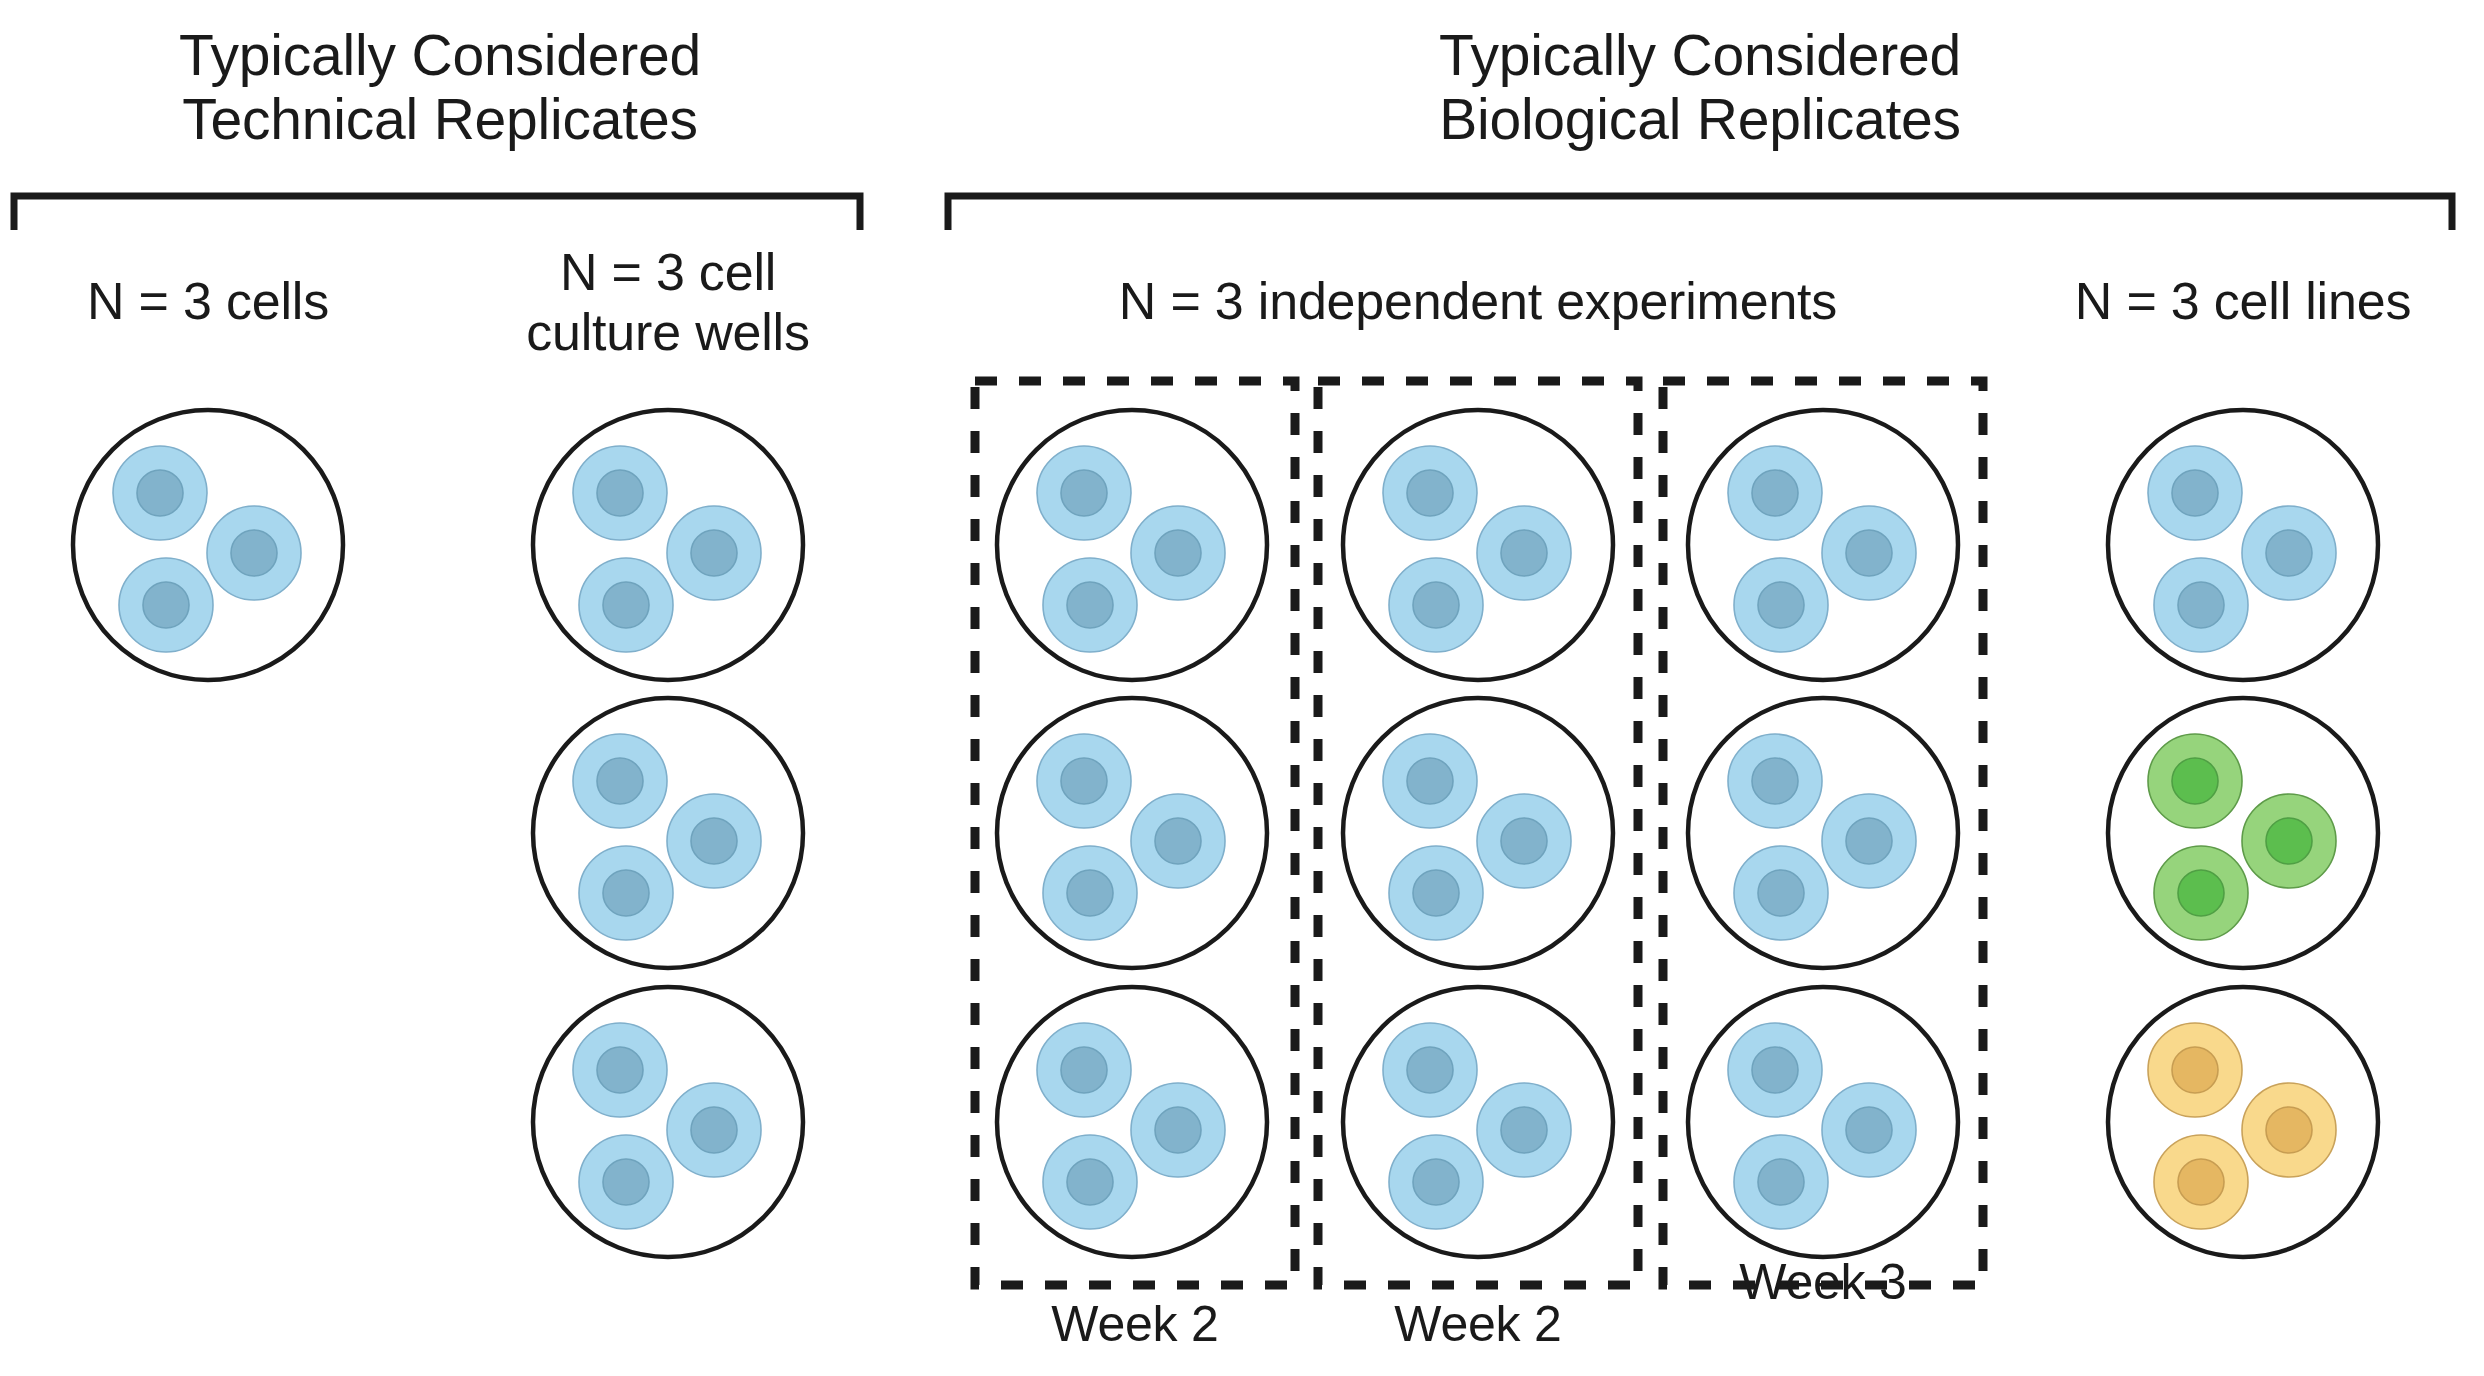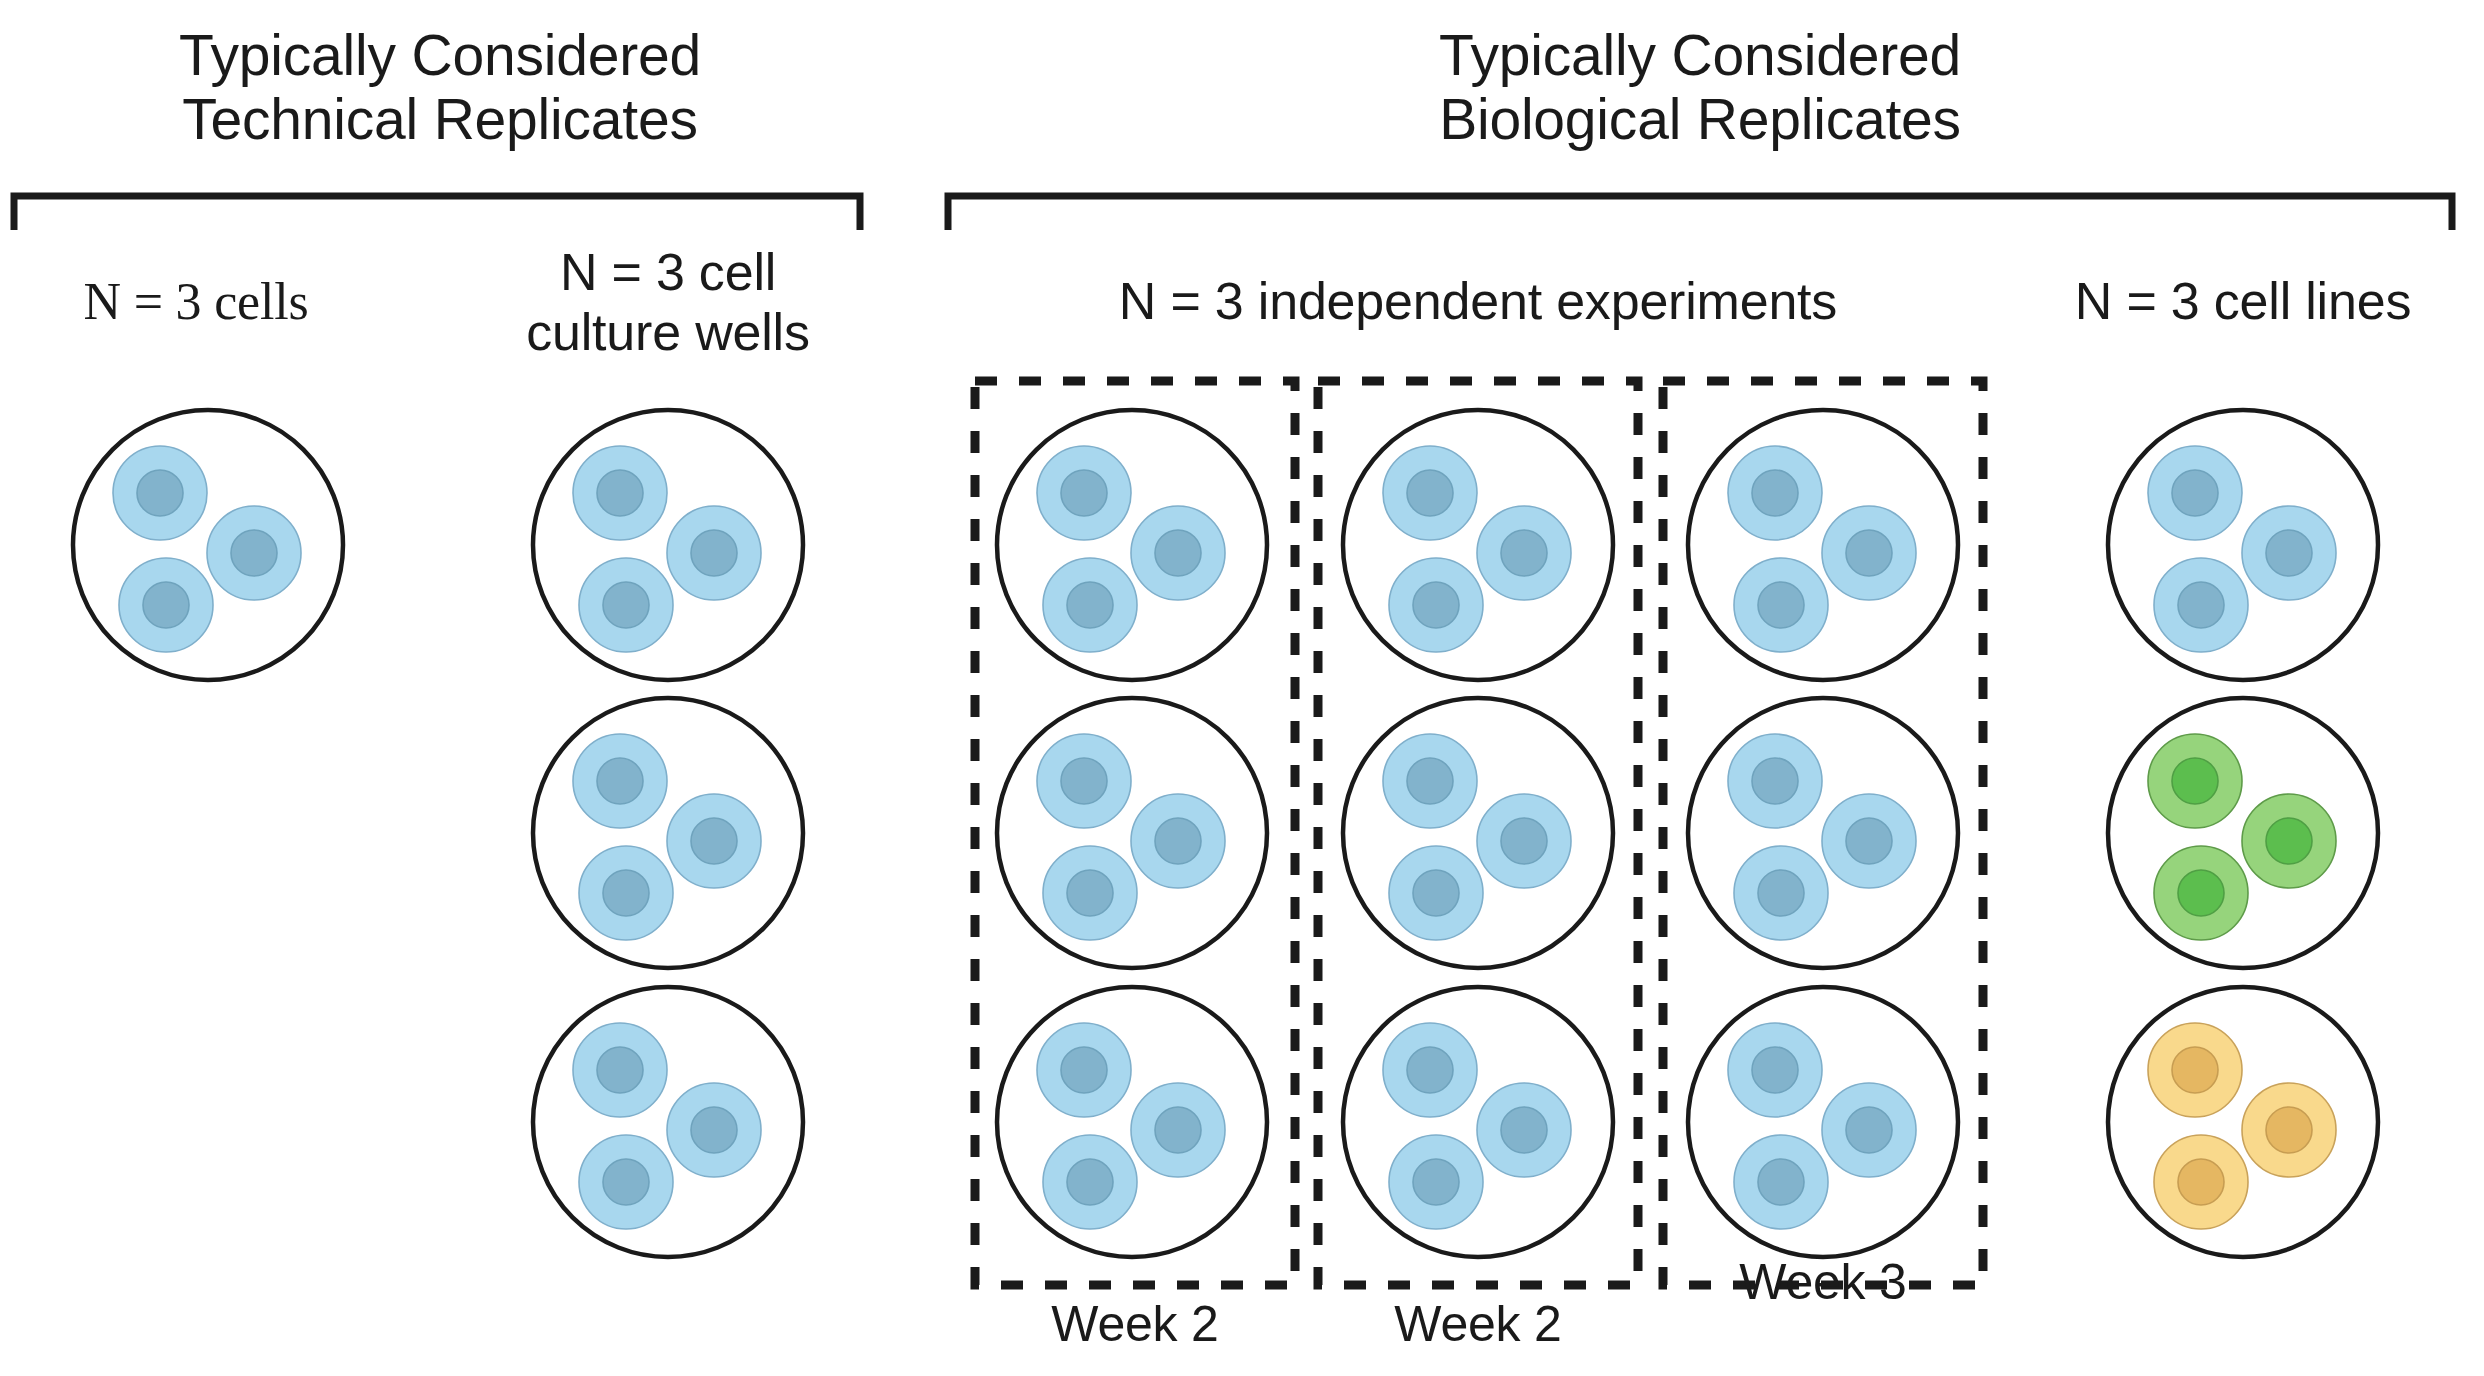--- a/index.html
+++ b/index.html
@@ -296,21 +296,21 @@
         </g>
       </g>
   </svg>
 
   <div class="hdr" style="left:0px;top:24px;width:880px;">Typically Considered
 Technical Replicates</div>
 
   <div class="hdr" style="left:920px;top:24px;width:1560px;">Typically Considered
 Biological Replicates</div>
 
-  <div class="nlabel" style="left:16px;top:272px;width:360px;font-family:Liberation Serif, serif;">N = 3 cells</div>
+  <div class="nlabel" style="left:28px;top:272px;width:360px;">N = 3 cells</div>
 
   <div class="nlabel" style="left:488px;top:243px;width:360px;">N = 3 cell
 culture wells</div>
 
   <div class="nlabel" style="left:1038px;top:272px;width:880px;">N = 3 independent experiments</div>
 
   <div class="nlabel" style="left:1983px;top:272px;width:520px;">N = 3 cell lines</div>
 
   <div class="weeklabel" style="left:955px;top:1295px;width:360px;">Week 2</div>
 

